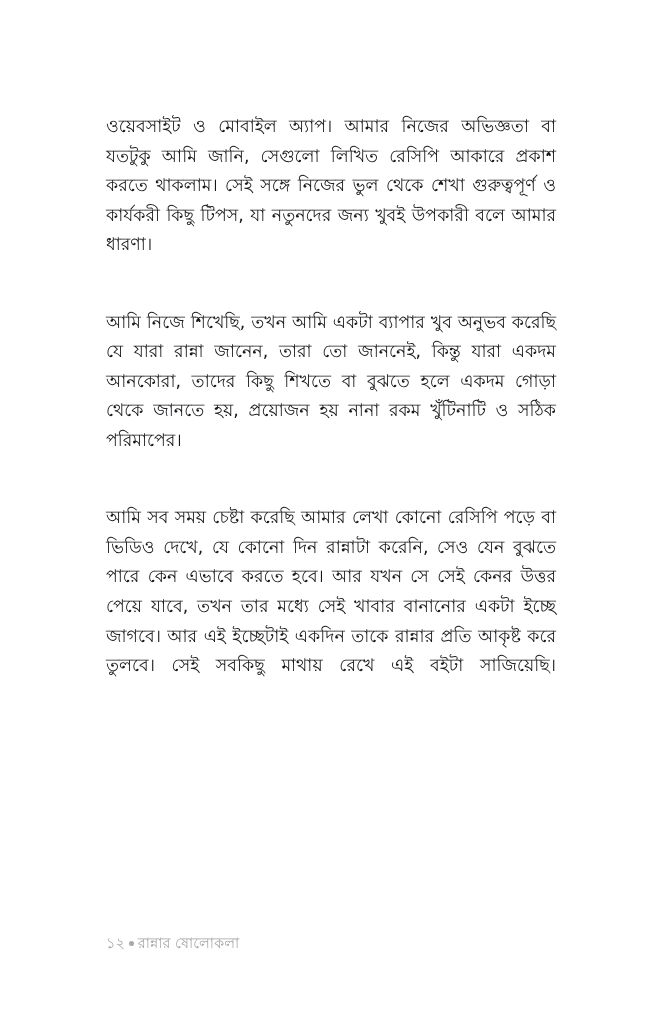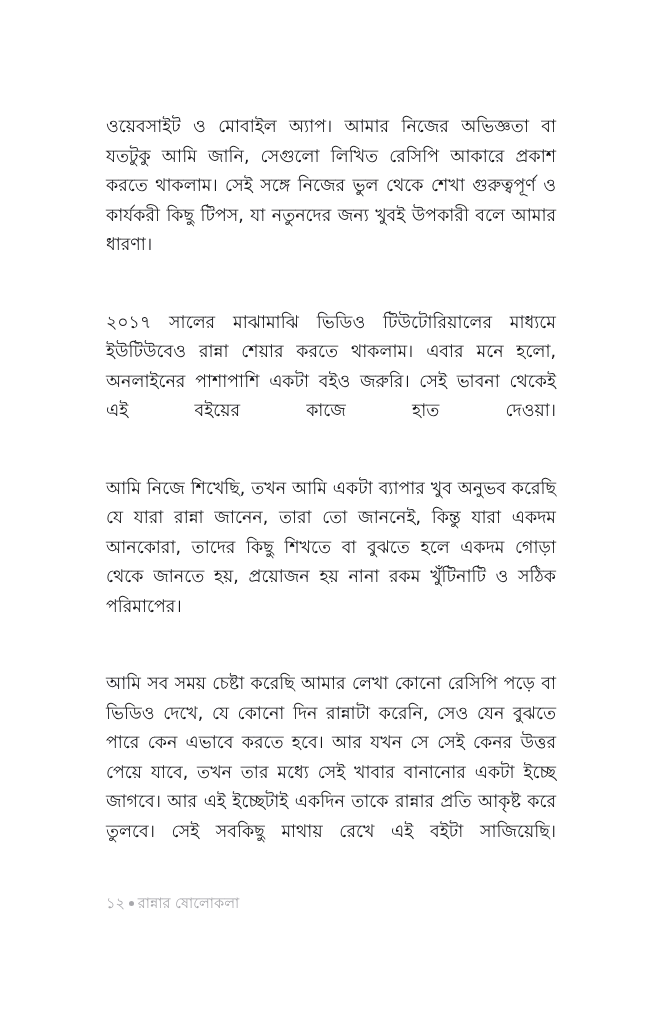--- a/index.html
+++ b/index.html
@@ -40,21 +40,21 @@
   }
   
   .para::after {
     content: "";
     display: inline-block;
     width: 100%;
   }
   .footer {
     position: absolute;
     left: 106px;
-    top: 893px;
+    top: 933px;
     display: flex;
     align-items: center;
     gap: 4px;
     color: #a8a8ac;
     font-size: 14.5px;
     line-height: 20px;
     white-space: nowrap;
   }
   .footer-dot {
     display: inline-block;
@@ -71,21 +71,20 @@
     color: #a8a8ac;
   }
 </style>
 </head>
 <body>
 
 <div class="page">
 
   <div class="text-block">
     <p class="para">ওয়েবসাইট ও মোবাইল অ্যাপ। আমার নিজের অভিজ্ঞতা বা যতটুকু আমি জানি, সেগুলো লিখিত রেসিপি আকারে প্রকাশ করতে থাকলাম। সেই সঙ্গে নিজের ভুল থেকে শেখা গুরুত্বপূর্ণ ও কার্যকরী কিছু টিপস, যা নতুনদের জন্য খুবই উপকারী বলে আমার ধারণা।</p>
-    <p class="para">২০১৭ সালের মাঝামাঝি ভিডিও টিউটোরিয়ালের মাধ্যমে ইউটিউবেও রান্না শেয়ার করতে থাকলাম। এবার মনে হলো, অনলাইনের পাশাপাশি একটা বইও জরুরি। সেই ভাবনা থেকেই এই বইয়ের কাজে হাত দেওয়া।</p>
     <p class="para">আমি নিজে শিখেছি, তখন আমি একটা ব্যাপার খুব অনুভব করেছি যে যারা রান্না জানেন, তারা তো জাননেই, কিন্তু যারা একদম আনকোরা, তাদের কিছু শিখতে বা বুঝতে হলে একদম গোড়া থেকে জানতে হয়, প্রয়োজন হয় নানা রকম খুঁটিনাটি ও সঠিক পরিমাপের।</p>
     <p class="para">আমি সব সময় চেষ্টা করেছি আমার লেখা কোনো রেসিপি পড়ে বা ভিডিও দেখে, যে কোনো দিন রান্নাটা করেনি, সেও যেন বুঝতে পারে কেন এভাবে করতে হবে। আর যখন সে সেই কেনর উত্তর পেয়ে যাবে, তখন তার মধ্যে সেই খাবার বানানোর একটা ইচ্ছে জাগবে। আর এই ইচ্ছেটাই একদিন তাকে রান্নার প্রতি আকৃষ্ট করে তুলবে। সেই সবকিছু মাথায় রেখে এই বইটা সাজিয়েছি।</p>
 
   </div>
 
   <div class="footer">
     <span class="footer-page-number">১২</span>
     <span class="footer-dot"></span>
     <span class="footer-book-title">রান্নার ষোলোকলা</span>
   </div>

